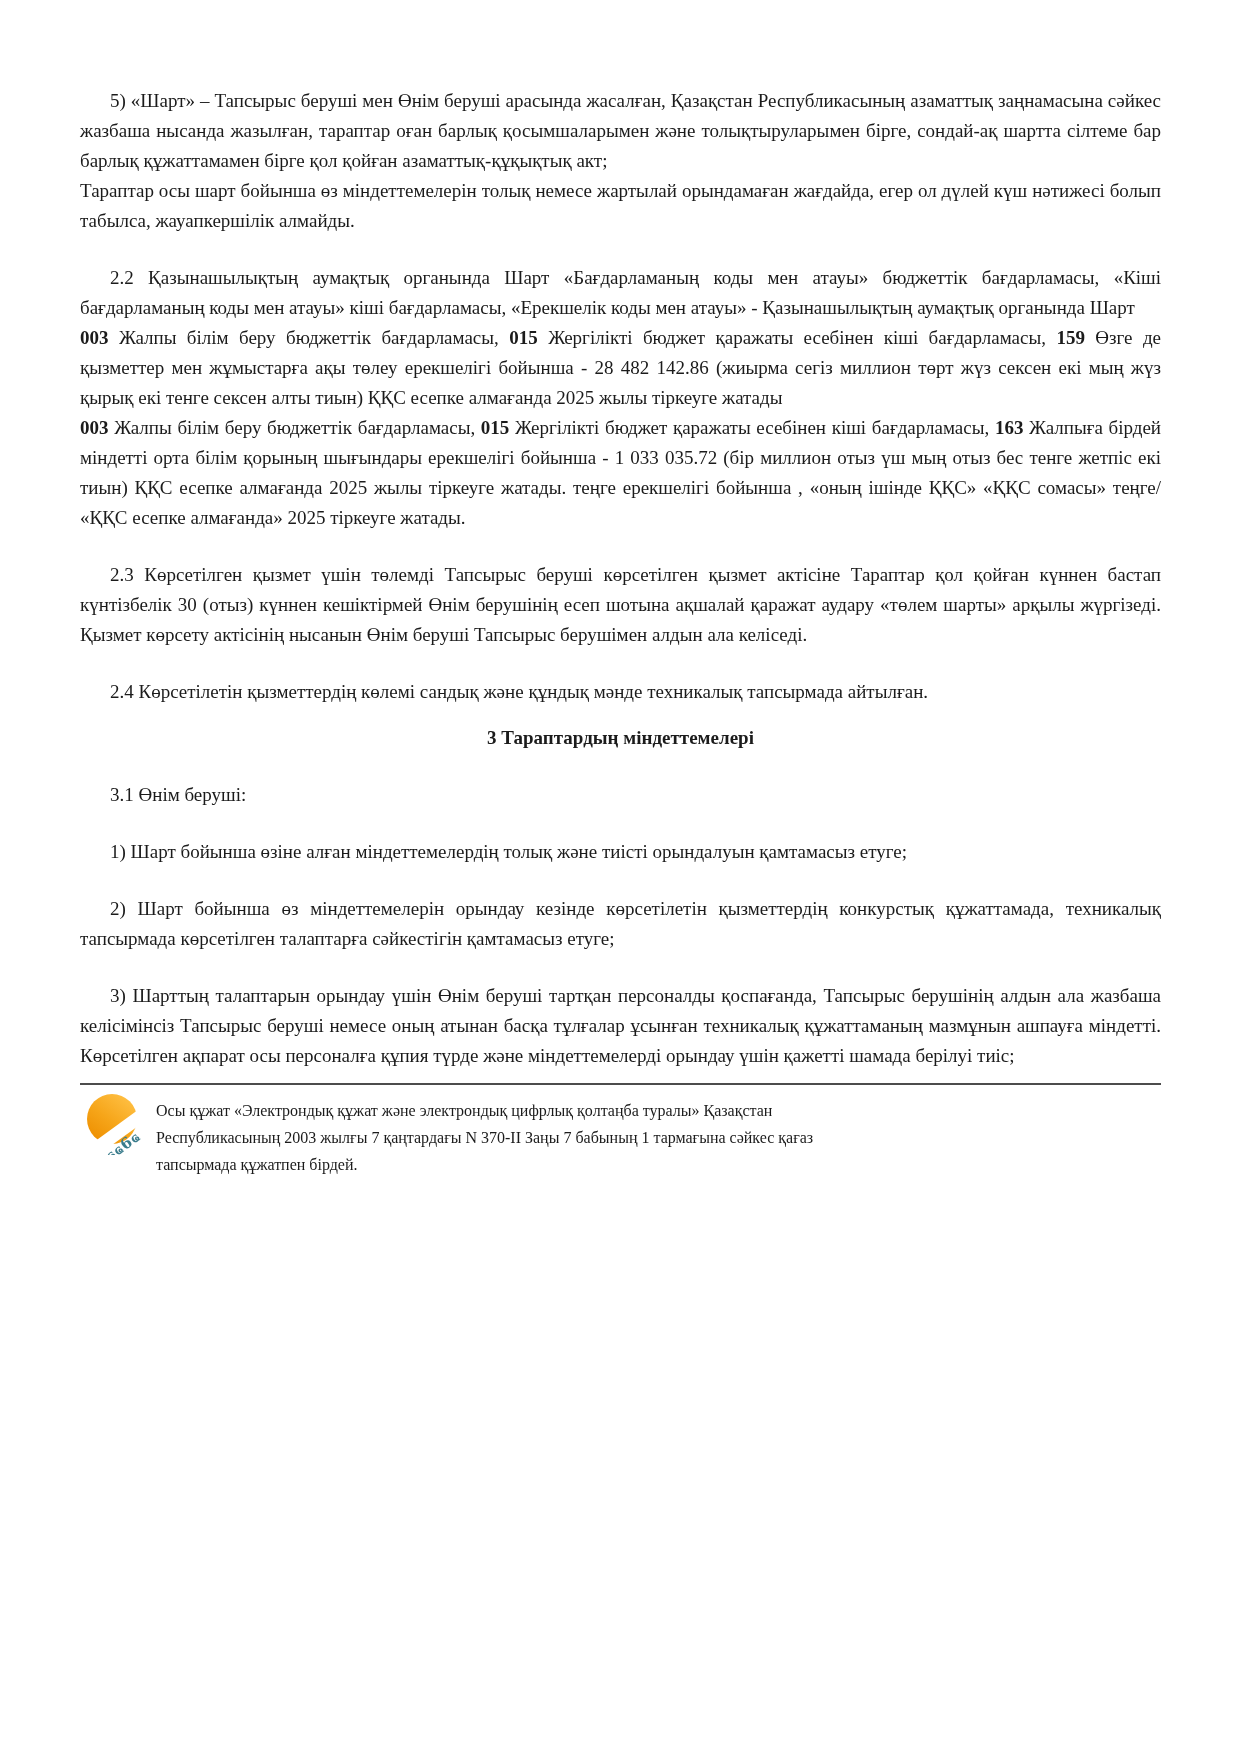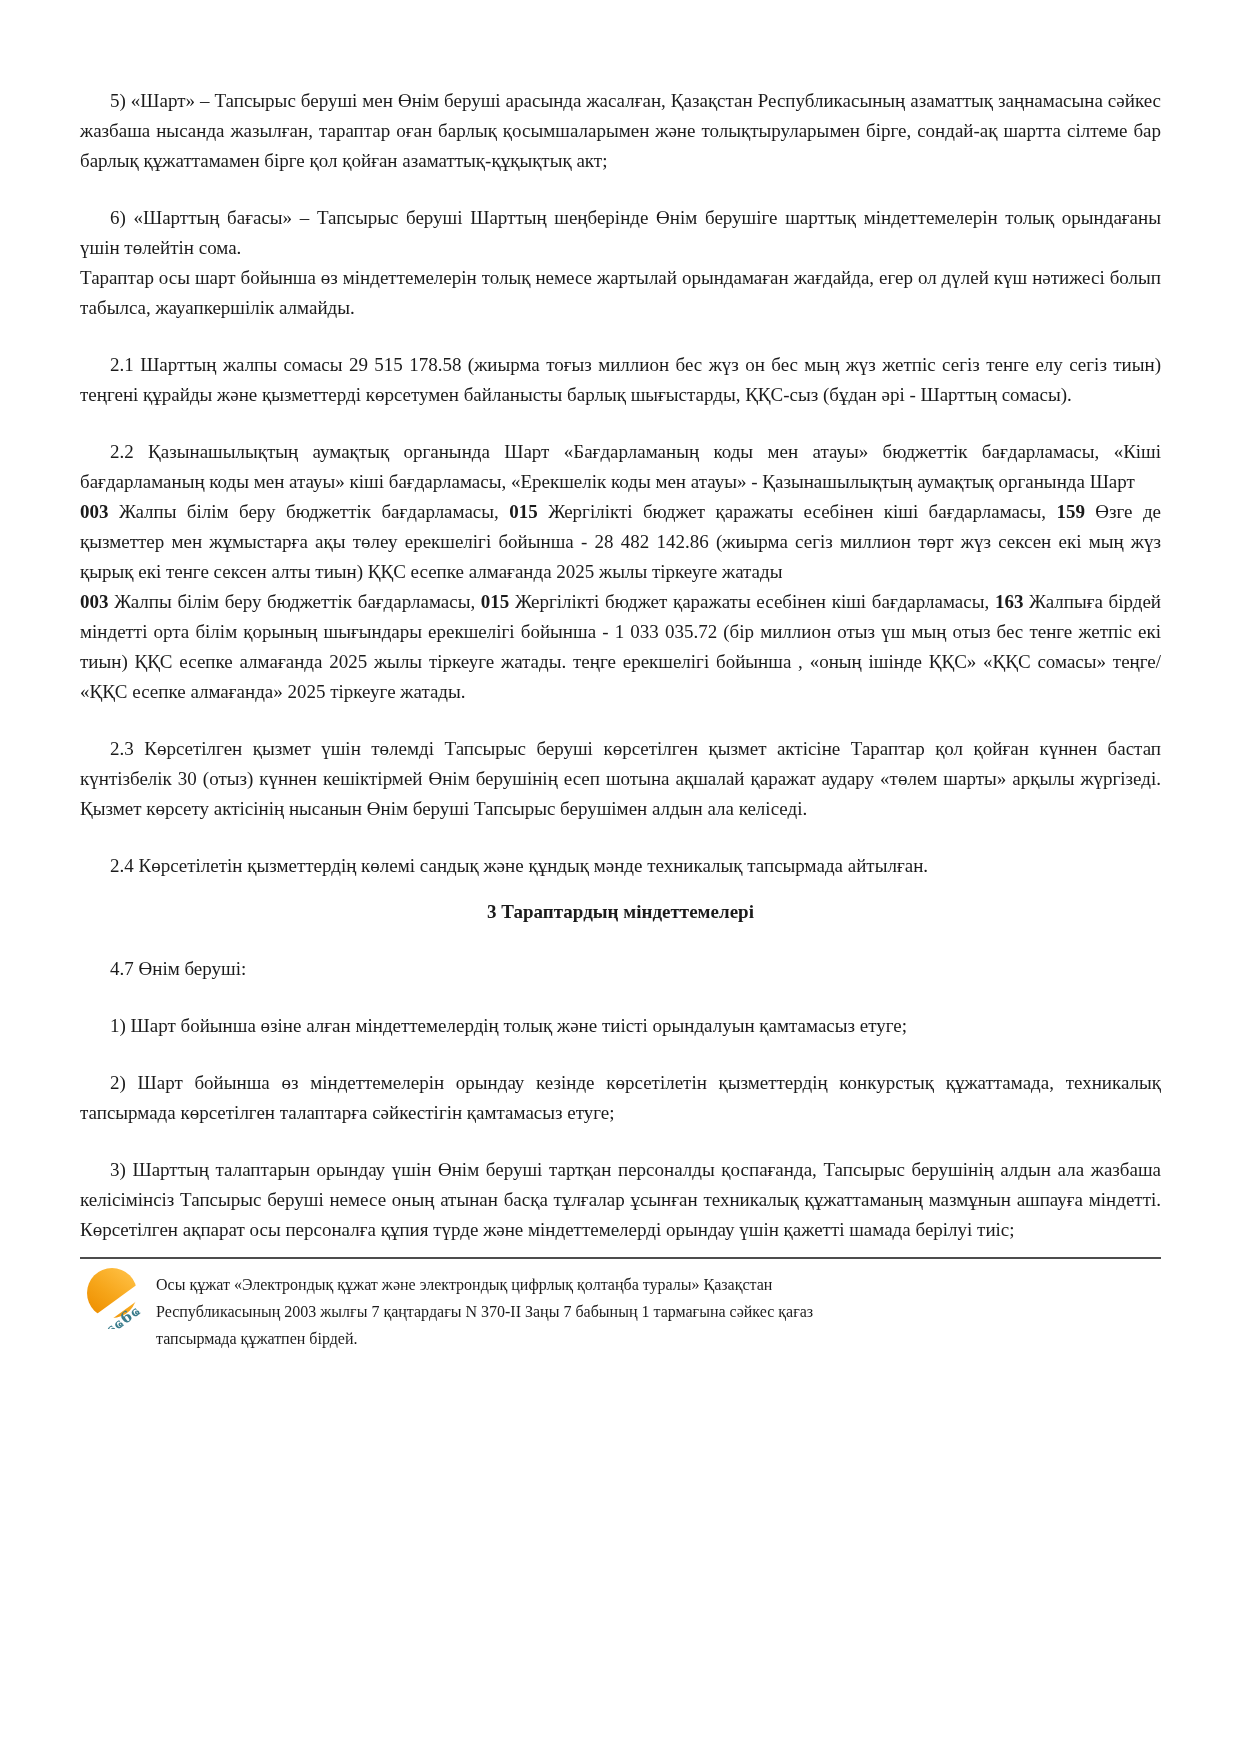--- a/index.html
+++ b/index.html
@@ -60,30 +60,28 @@
   }
 </style>
 </head>
 <body>
 
 <div class="page">
 
   <div class="content">
 
   <div class="para indent"><span>5) «Шарт» – Тапсырыс беруші мен Өнім беруші арасында жасалған, Қазақстан Республикасының азаматтық заңнамасына сәйкес жазбаша нысанда жазылған, тараптар оған барлық қосымшаларымен және толықтыруларымен бірге, сондай-ақ шартта сілтеме бар барлық құжаттамамен бірге қол қойған азаматтық-құқықтық акт;</span></div>
-      <div class="para indent"><span>6) «Шарттың бағасы» – Тапсырыс беруші Шарттың шеңберінде Өнім берушіге шарттық міндеттемелерін толық орындағаны үшін төлейтін сома.</span></div>
       <div class="para nogap"><span>Тараптар осы шарт бойынша өз міндеттемелерін толық немесе жартылай орындамаған жағдайда, егер ол дүлей күш нәтижесі болып табылса, жауапкершілік алмайды.</span></div>
-      <div class="para indent"><span>2.1 Шарттың жалпы сомасы 29 515 178.58 (жиырма тоғыз миллион бес жүз он бес мың жүз жетпіс сегіз тенге елу сегіз тиын) теңгені құрайды және қызметтерді көрсетумен байланысты барлық шығыстарды, ҚҚС-сыз (бұдан әрі - Шарттың сомасы).</span></div>
       <div class="para indent"><span>2.2 Қазынашылықтың аумақтық органында Шарт «Бағдарламаның коды мен атауы» бюджеттік бағдарламасы, «Кіші бағдарламаның коды мен атауы» кіші бағдарламасы, «Ерекшелік коды мен атауы» - Қазынашылықтың аумақтық органында Шарт</span></div>
       <div class="para nogap"><b>003 </b><span>Жалпы білім беру бюджеттік бағдарламасы, </span><b>015 </b><span>Жергілікті бюджет қаражаты есебінен кіші бағдарламасы, </span><b>159 </b><span>Өзге де қызметтер мен жұмыстарға ақы төлеу ерекшелігі бойынша - 28 482 142.86 (жиырма сегіз миллион төрт жүз сексен екі мың жүз қырық екі тенге сексен алты тиын) ҚҚС есепке алмағанда 2025 жылы тіркеуге жатады</span></div>
       <div class="para nogap"><b>003 </b><span>Жалпы білім беру бюджеттік бағдарламасы, </span><b>015 </b><span>Жергілікті бюджет қаражаты есебінен кіші бағдарламасы, </span><b>163 </b><span>Жалпыға бірдей міндетті орта білім қорының шығындары ерекшелігі бойынша - 1 033 035.72 (бір миллион отыз үш мың отыз бес тенге жетпіс екі тиын) ҚҚС есепке алмағанда 2025 жылы тіркеуге жатады. теңге ерекшелігі бойынша , «оның ішінде ҚҚС» «ҚҚС сомасы» теңге/ «ҚҚС есепке алмағанда» 2025 тіркеуге жатады.</span></div>
       <div class="para indent"><span>2.3 Көрсетілген қызмет үшін төлемді Тапсырыс беруші көрсетілген қызмет актісіне Тараптар қол қойған күннен бастап күнтізбелік 30 (отыз) күннен кешіктірмей Өнім берушінің есеп шотына ақшалай қаражат аудару «төлем шарты» арқылы жүргізеді. Қызмет көрсету актісінің нысанын Өнім беруші Тапсырыс берушімен алдын ала келіседі.</span></div>
       <div class="para indent"><span>2.4 Көрсетілетін қызметтердің көлемі сандық және құндық мәнде техникалық тапсырмада айтылған.</span></div>
       <div class="heading"><b>3 Тараптардың міндеттемелері</b></div>
-      <div class="para indent"><span>4.7 Өнім беруші:</span></div>
+      <div class="para indent"><span>3.1 Өнім беруші:</span></div>
       <div class="para indent"><span>1) Шарт бойынша өзіне алған міндеттемелердің толық және тиісті орындалуын қамтамасыз етуге;</span></div>
       <div class="para indent"><span>2) Шарт бойынша өз міндеттемелерін орындау кезінде көрсетілетін қызметтердің конкурстық құжаттамада, техникалық тапсырмада көрсетілген талаптарға сәйкестігін қамтамасыз етуге;</span></div>
       <div class="para indent"><span>3) Шарттың талаптарын орындау үшін Өнім беруші тартқан персоналды қоспағанда, Тапсырыс берушінің алдын ала жазбаша келісімінсіз Тапсырыс беруші немесе оның атынан басқа тұлғалар ұсынған техникалық құжаттаманың мазмұнын ашпауға міндетті. Көрсетілген ақпарат осы персоналға құпия түрде және міндеттемелерді орындау үшін қажетті шамада берілуі тиіс;</span></div>
     </div>
 
   <hr class="footer-rule">
 
   <div class="footer">
     <div class="footer-logo">
       <svg width="58" height="62" viewBox="0 0 58 62" xmlns="http://www.w3.org/2000/svg" aria-hidden="true">

